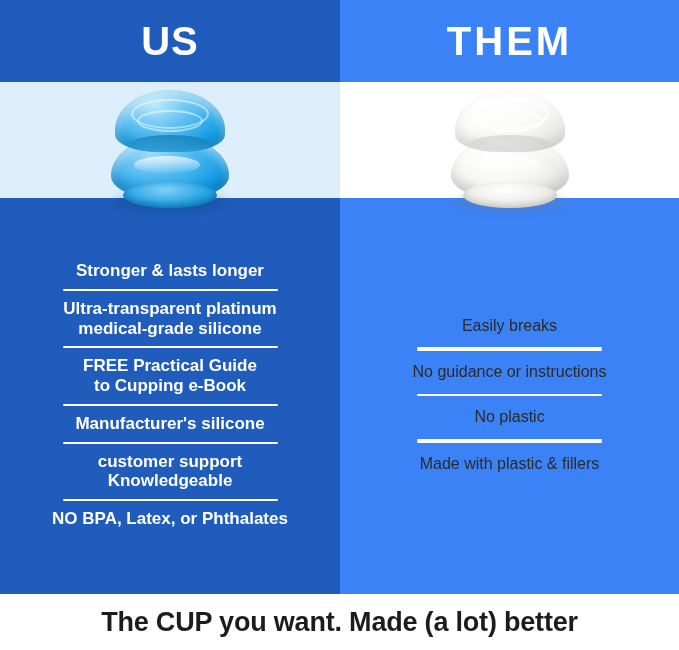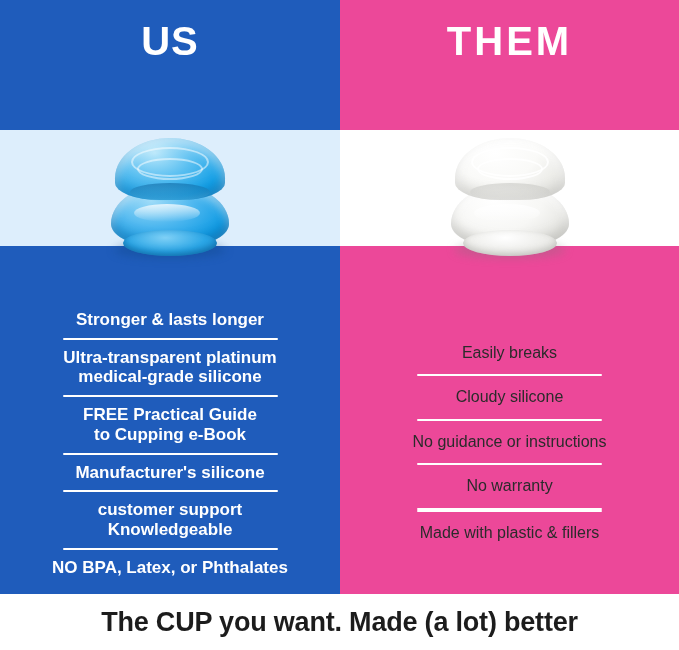--- a/index.html
+++ b/index.html
@@ -18,23 +18,23 @@
     background:#ffffff;
   }
 
   
   .columns {
     position:absolute;
     left:0; top:0;
     width:679px; height:594px;
     display:flex;
   }
-  .col { position:relative; height:100%; display:flex; flex-direction:column;gap:48px; }
+  .col { position:relative; height:100%; display:flex; flex-direction:column; }
   .col-us   { width:340px; background:#1f5cbb; }
-  .col-them { width:339px; background:#ec4899; }
+  .col-them { width:339px; background:#3b82f6; }
 
   
   .col-header {
     height:82px;
     flex:0 0 82px;
     display:flex;
     align-items:center;
     justify-content:center;
   }
   .col-header-text {
@@ -306,32 +306,29 @@
         </div>
       </div>
 
       <div class="features">
 
         <div class="feature">
           <span class="feature-line">Easily breaks</span>
         </div>
         <div class="divider"></div>
 
-        <div class="feature">
-          <span class="feature-line">Cloudy silicone</span>
-        </div>
         <div class="divider"></div>
 
         <div class="feature">
           <span class="feature-line">No guidance or instructions</span>
         </div>
         <div class="divider"></div>
 
         <div class="feature">
-          <span class="feature-line">No warranty</span>
+          <span class="feature-line">No plastic</span>
         </div>
         <div class="divider"></div>
 
         <div class="divider"></div>
 
         <div class="feature">
           <span class="feature-line">Made with plastic &amp; fillers</span>
         </div>
 
       </div>

